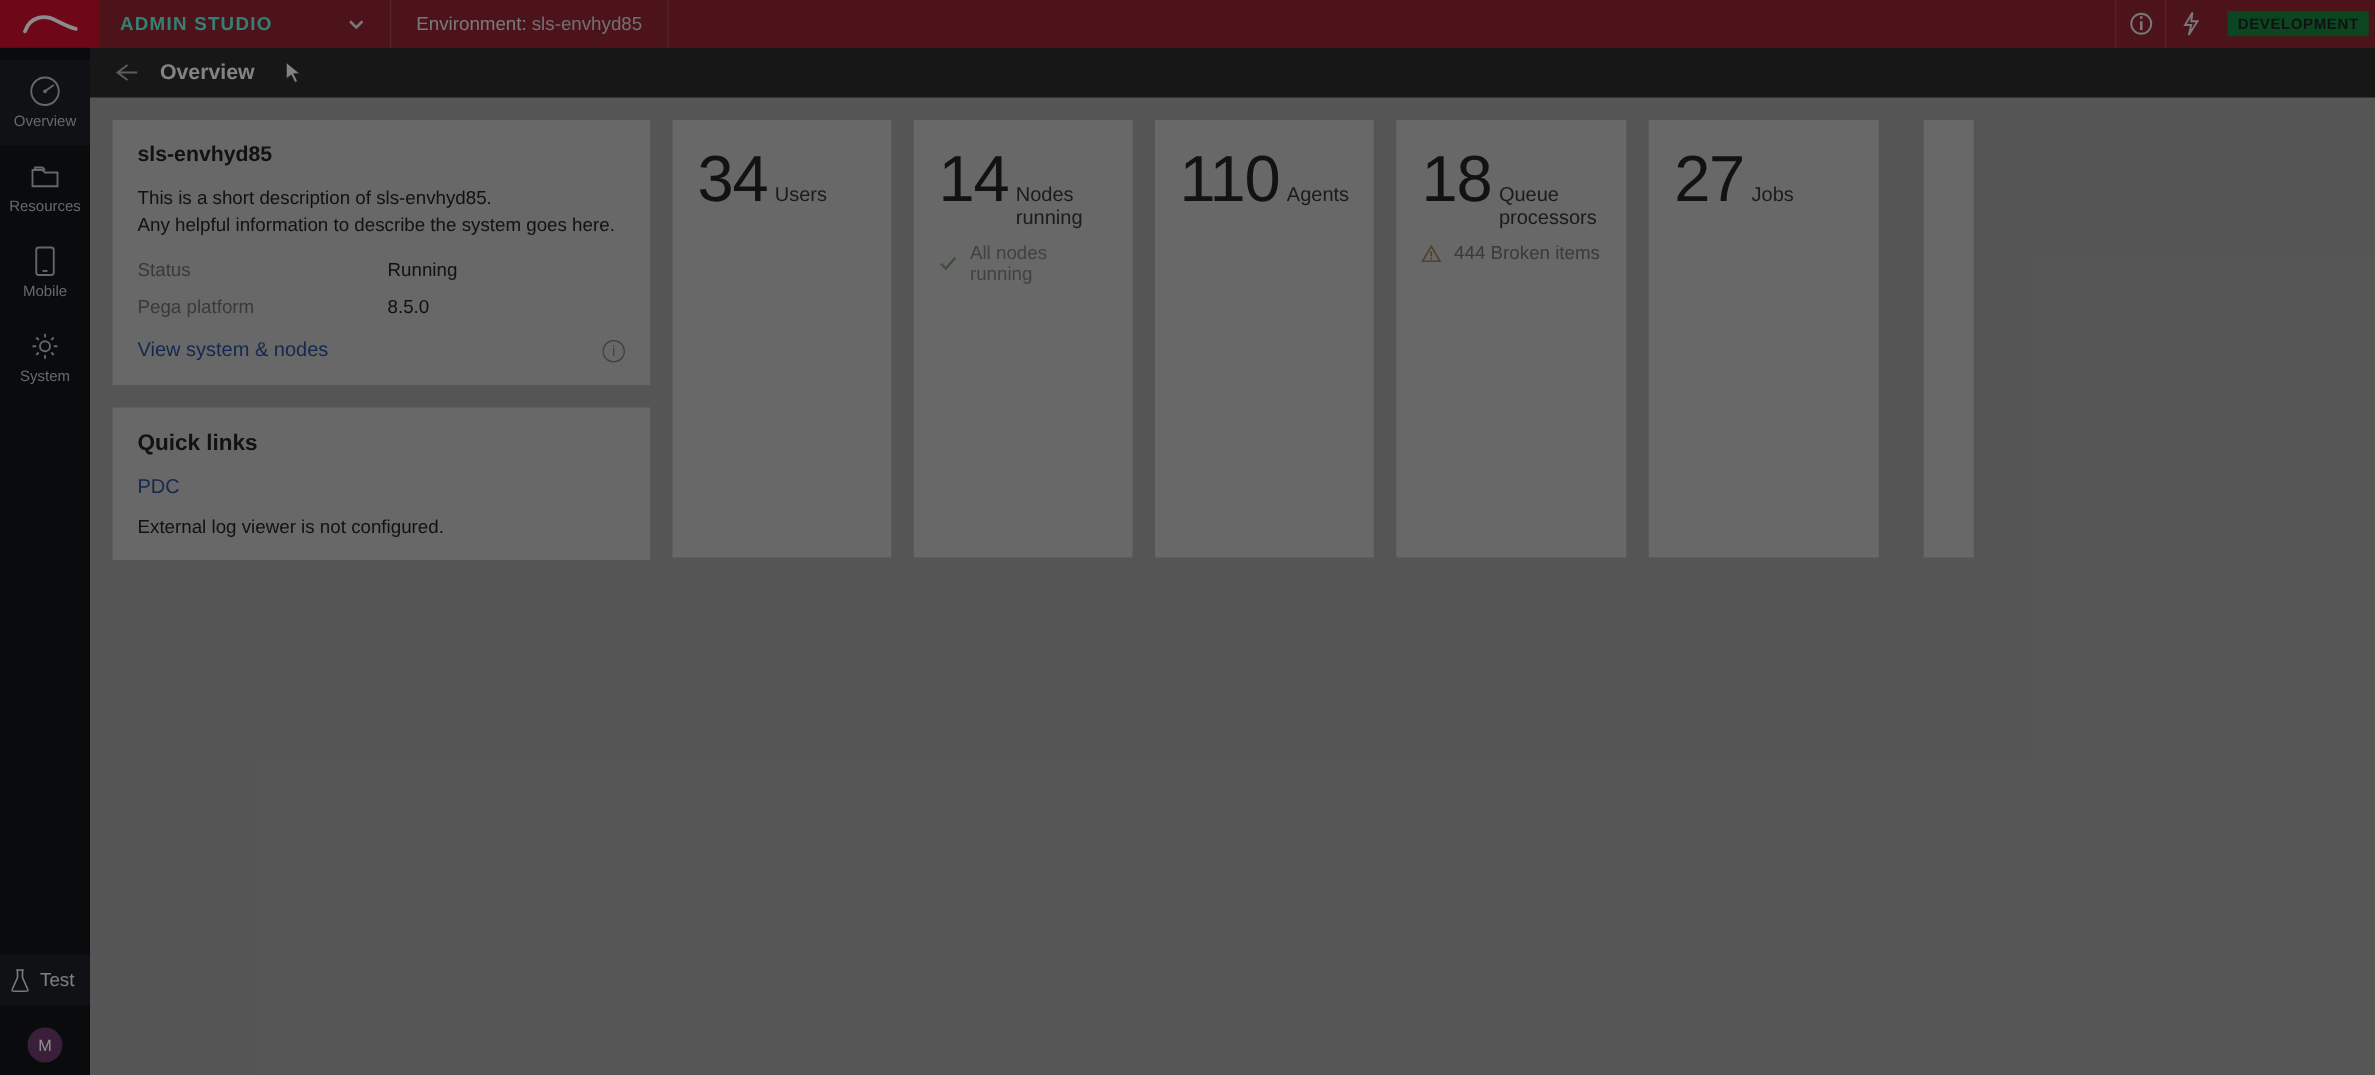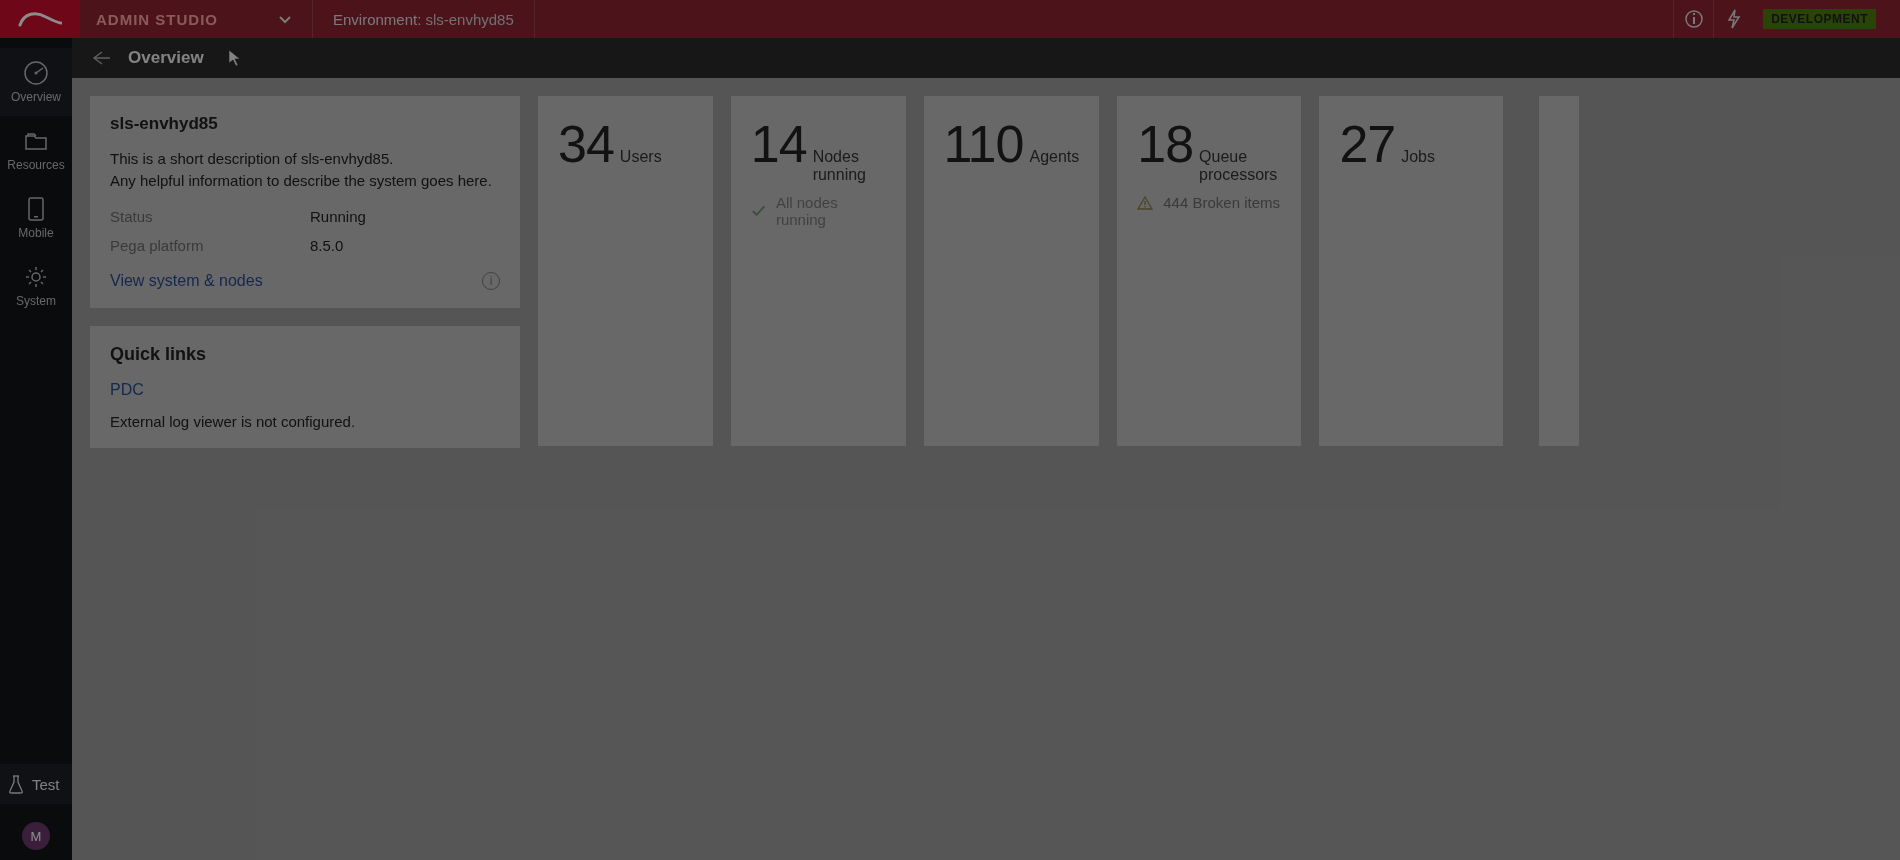--- a/index.html
+++ b/index.html
@@ -5,27 +5,27 @@
   * { box-sizing: border-box; margin: 0; padding: 0; }
   html, body { width: 1900px; height: 860px; font-family: "Segoe UI", Arial, sans-serif; background:#2b2b2b; overflow:hidden; color:#222; }
   
   
   .dim-overlay { position:absolute; inset:0; background:rgba(0,0,0,0.45); pointer-events:none; z-index:50; }
 
   
   .topbar { height:38px; background:#8b2332; display:flex; align-items:center; color:#e8e8e8; position:relative; z-index:1; }
   .logo-box { width:80px; height:38px; background:#c8102e; display:flex; align-items:center; justify-content:center; }
   .studio-switch { display:flex; align-items:center; gap:60px; padding:0 20px 0 16px; border-right:1px solid rgba(255,255,255,0.15); height:100%; cursor:pointer; }
-  .studio-name { font-weight:700; letter-spacing:1px; font-size:15px; color:#fca5a5; }
+  .studio-name { font-weight:700; letter-spacing:1px; font-size:15px; color:#5eead4; }
   .env-block { display:flex; align-items:center; gap:4px; padding:0 20px; border-right:1px solid rgba(255,255,255,0.15); height:100%; }
   .env-label { font-size:15px; color:#ddd; }
   .env-name { font-size:15px; color:#ccc; }
   .topbar-right { margin-left:auto; display:flex; align-items:center; height:100%; }
   .top-icon { width:40px; display:flex; align-items:center; justify-content:center; height:100%; border-left:1px solid rgba(255,255,255,0.15); cursor:pointer; }
-  .dev-badge { background:#4d7c0f; color:#222; font-weight:700; font-size:12px; padding:3px 8px; margin:0 24px 0 10px; letter-spacing:0.5px; }
+  .dev-badge { background:#15803d; color:#222; font-weight:700; font-size:12px; padding:3px 8px; margin:0 5px 0 10px; letter-spacing:0.5px; }
 
   
   .app-body { display:flex; height:calc(100% - 38px); }
 
   
   .leftnav { width:72px; background:#111418; display:flex; flex-direction:column; align-items:center; padding-top:10px; color:#bdbdbd; position:relative; }
   .nav-item { display:flex; flex-direction:column; align-items:center; gap:4px; padding:12px 0; cursor:pointer; width:100%; }
   .nav-item.active { background:#1c2025; }
   .nav-item span.label { font-size:12px; }
   .nav-bottom { margin-top:auto; width:100%; }

